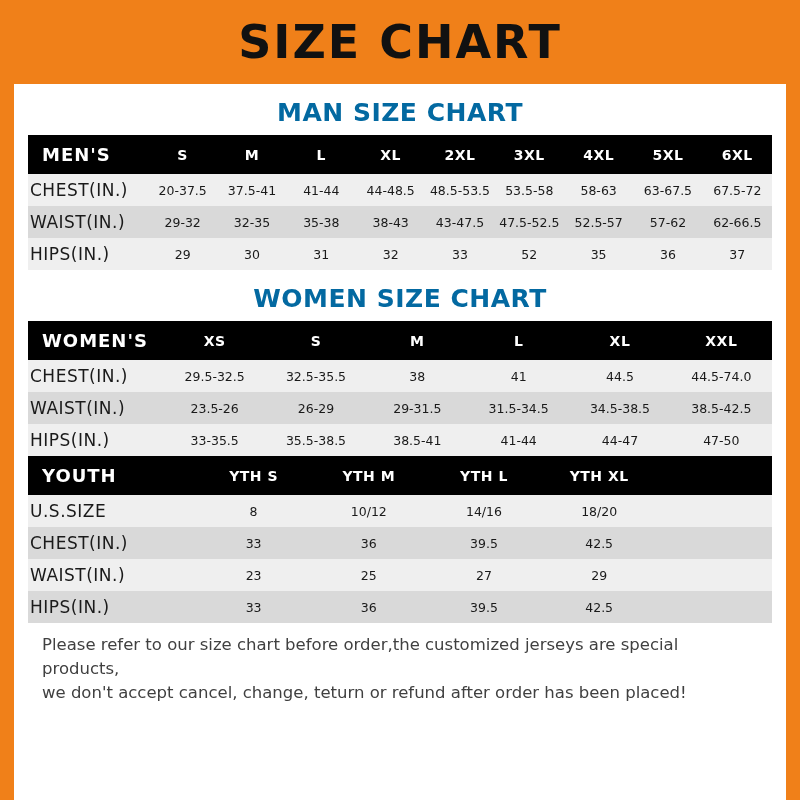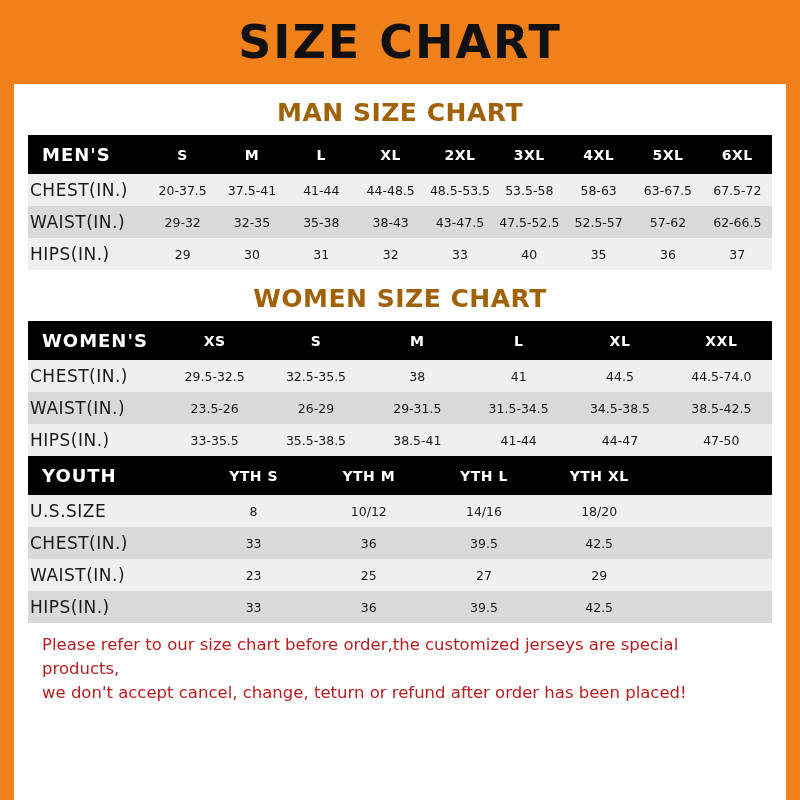--- a/index.html
+++ b/index.html
@@ -48,21 +48,21 @@
     box-sizing: border-box;
     display: flex;
     flex-direction: column;
   }
   .section-title {
     text-align: center;
     font-family: "DejaVu Sans", sans-serif;
     font-weight: bold;
     font-size: 25px;
     letter-spacing: 0.5px;
-    color: #a16207;
+    color: #0369a1;
     margin: 14px 0 8px 0;
   }
   table.chart {
     width: 744px;
     margin: 0 auto;
     border-collapse: collapse;
     table-layout: fixed;
     font-size: 12.5px;
     color: #1a1a1a;
   }
@@ -98,21 +98,21 @@
   
   .men col.c0 { width: 120px; }
   .women col.c0 { width: 136px; }
   .youth col.c0 { width: 168px; }
 
   .footer-note {
     margin: 10px 14px 0 14px;
     font-family: "DejaVu Sans", sans-serif;
     font-size: 16.5px;
     line-height: 1.45;
-    color: #b91c1c;
+    color: #404040;
     text-align: left;
   }
   .spacer { flex: 1 1 auto; }
 </style>
 </head>
 <body>
 
 <div class="page">
 
   <div class="header-bar">
@@ -174,21 +174,21 @@
           <td>57-62</td>
           <td>62-66.5</td>
         </tr>
         <tr class="band-light">
           <td class="rowhead">HIPS(IN.)</td>
           <td>29</td>
           <td>30</td>
           <td>31</td>
           <td>32</td>
           <td>33</td>
-          <td>40</td>
+          <td>52</td>
           <td>35</td>
           <td>36</td>
           <td>37</td>
         </tr>
       </tbody>
     </table>
 
     <div class="section-title">WOMEN SIZE CHART</div>
     <table class="chart women">
       <colgroup>

